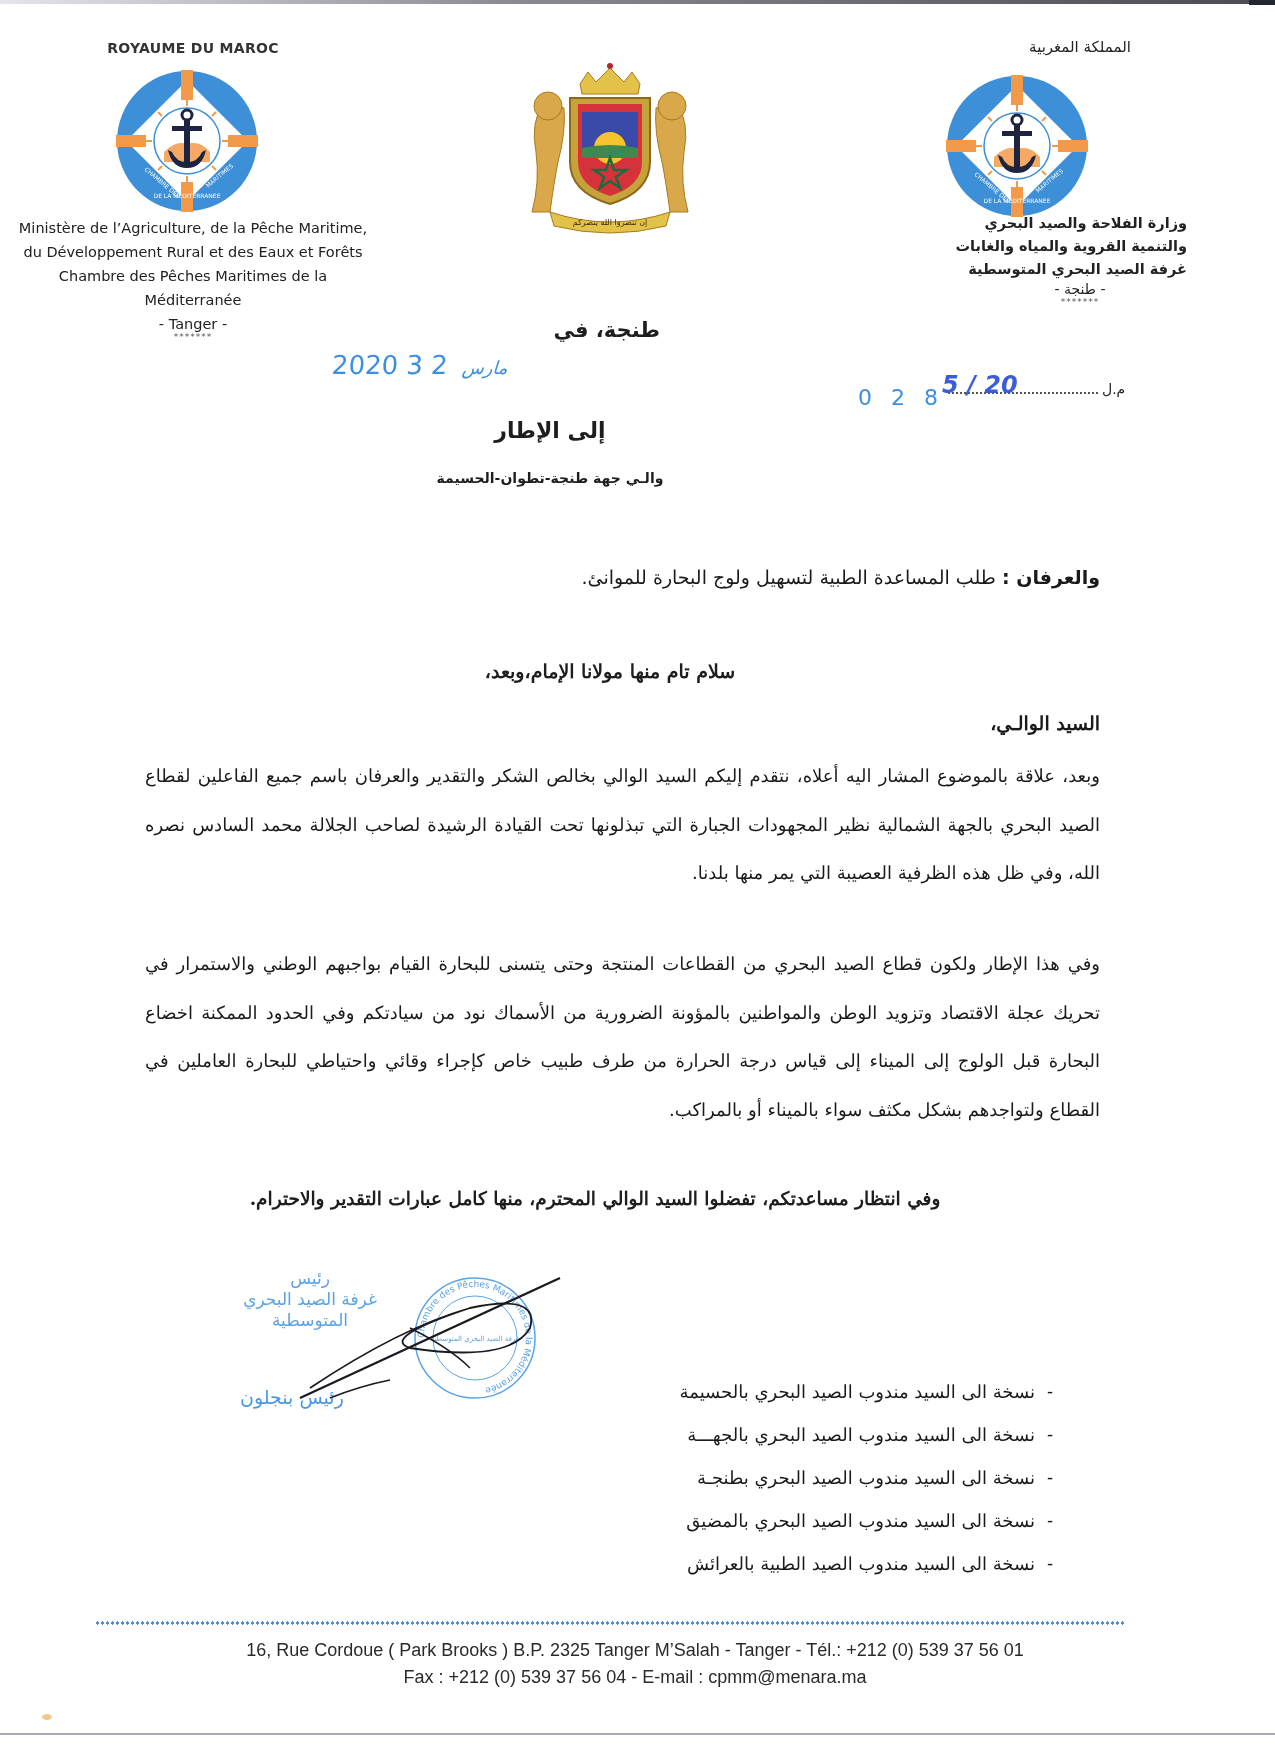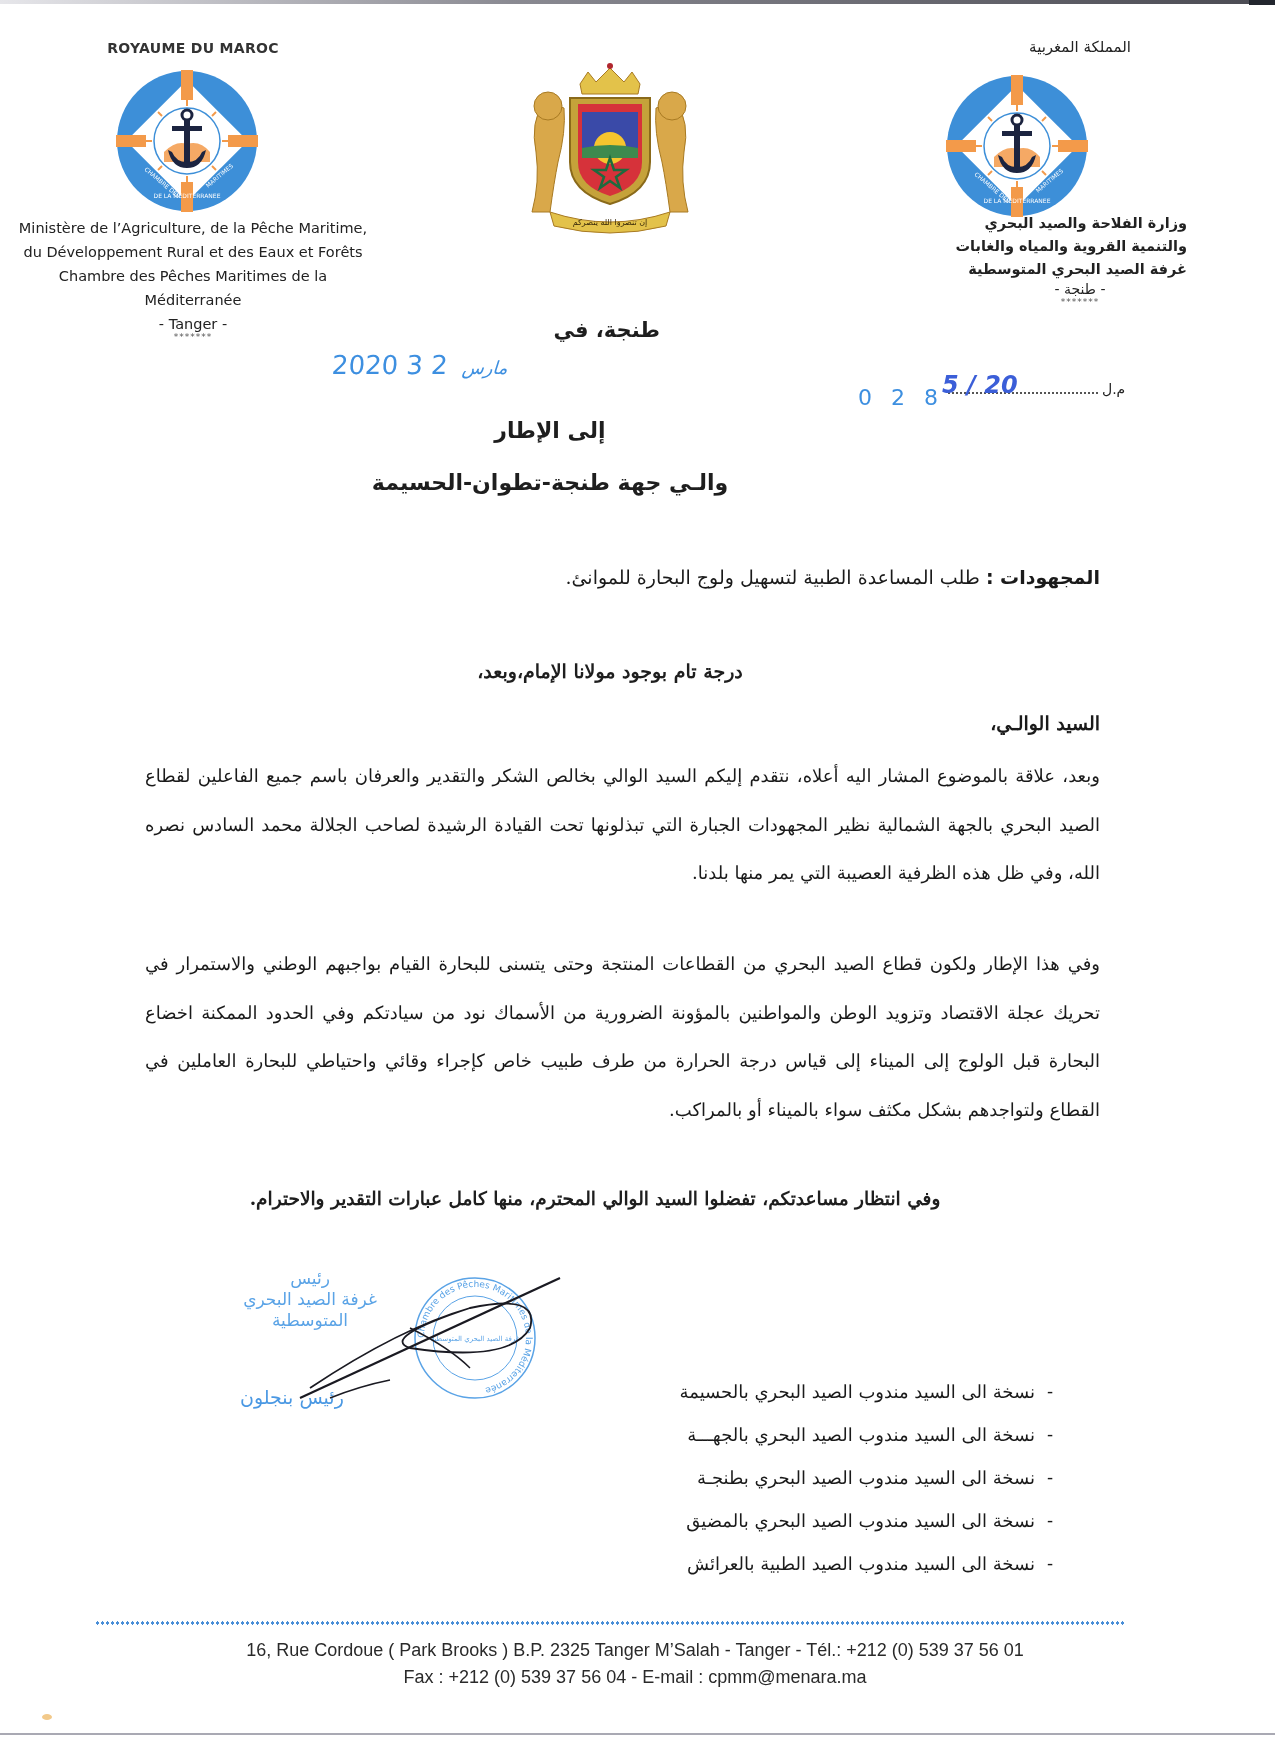--- a/index.html
+++ b/index.html
@@ -29,21 +29,21 @@
   .date-stamp { position: absolute; left: 332px; top: 350px; font-family: "DejaVu Sans", sans-serif; font-size: 26px; color: #3d8fe0; letter-spacing: 1px; transform: skewX(-4deg); }
   .date-stamp .month { font-size: 18px; font-style: italic; margin: 0 6px; }
   .ref { position: absolute; left: 858px; top: 375px; width: 275px; height: 40px; }
   .ref-num { position: absolute; left: 0; top: 10px; font-size: 22px; color: #3d8fe0; letter-spacing: 6px; font-family: "DejaVu Sans", sans-serif; }
   .ref-hand { position: absolute; left: 84px; top: -4px; font-size: 24px; color: #3b5ed8; font-style: italic; font-weight: bold; }
   .ref-dots { position: absolute; left: 90px; top: 17px; width: 150px; border-bottom: 2px dotted #555; }
   .ref-label { position: absolute; left: 244px; top: 6px; font-size: 14px; color: #222; direction: rtl; }
 
   .addressee { position: absolute; left: 300px; width: 500px; text-align: center; direction: rtl; font-weight: bold; font-family: "DejaVu Sans", sans-serif; }
   .addr1 { top: 418px; font-size: 22px; }
-  .addr2 { top: 470px; font-size: 22px; }
+  .addr2 { top: 470px; font-size: 14px; }
 
   .body { position: absolute; right: 175px; width: 955px; direction: rtl; text-align: justify; font-family: "DejaVu Serif", serif; font-size: 18px; color: #1a1a1a; }
   .subject { top: 566px; font-size: 19px; }
   .subject .label { font-weight: bold; font-family: "DejaVu Sans", sans-serif; }
   .greet { position: absolute; left: 300px; width: 620px; top: 660px; text-align: center; direction: rtl; font-weight: bold; font-size: 19px; font-family: "DejaVu Serif", serif; }
   .salut { top: 712px; font-weight: bold; font-size: 19px; }
   .para { line-height: 48.5px; }
   .para1 { top: 752px; }
   .para2 { top: 940px; }
   .closing { position: absolute; left: 130px; width: 930px; top: 1188px; text-align: center; direction: rtl; font-weight: bold; font-size: 18.5px; font-family: "DejaVu Serif", serif; }
@@ -181,24 +181,24 @@
   <div class="ref-dots"></div>
   <div class="ref-num">0 2 8</div>
   <div class="ref-hand">5 / 20</div>
   <div class="ref-label">م.ل</div>
 </div>
 
 <div class="addressee addr1">إلى الإطار</div>
 <div class="addressee addr2">والـي جهة طنجة-تطوان-الحسيمة</div>
 
 <div class="body subject">
-  <span class="label">المجهودات :</span><span> طلب المساعدة الطبية لتسهيل ولوج البحارة للموانئ.</span>
-</div>
-
-<div class="greet">درجة تام بوجود مولانا الإمام،وبعد،</div>
+  <span class="label">والعرفان :</span><span> طلب المساعدة الطبية لتسهيل ولوج البحارة للموانئ.</span>
+</div>
+
+<div class="greet">سلام تام منها مولانا الإمام،وبعد،</div>
 <div class="body salut">السيد الوالـي،</div>
 
 <div class="body para para1">وبعد، علاقة بالموضوع المشار اليه أعلاه، نتقدم إليكم السيد الوالي بخالص الشكر والتقدير والعرفان باسم جميع الفاعلين لقطاع الصيد البحري بالجهة الشمالية نظير المجهودات الجبارة التي تبذلونها تحت القيادة الرشيدة لصاحب الجلالة محمد السادس نصره الله، وفي ظل هذه الظرفية العصيبة التي يمر منها بلدنا.</div>
 <div class="body para para2">وفي هذا الإطار ولكون قطاع الصيد البحري من القطاعات المنتجة وحتى يتسنى للبحارة القيام بواجبهم الوطني والاستمرار في تحريك عجلة الاقتصاد وتزويد الوطن والمواطنين بالمؤونة الضرورية من الأسماك نود من سيادتكم وفي الحدود الممكنة اخضاع البحارة قبل الولوج إلى الميناء إلى قياس درجة الحرارة من طرف طبيب خاص كإجراء وقائي واحتياطي للبحارة العاملين في القطاع ولتواجدهم بشكل مكثف سواء بالميناء أو بالمراكب.</div>
 
 <div class="closing">وفي انتظار مساعدتكم، تفضلوا السيد الوالي المحترم، منها كامل عبارات التقدير والاحترام.</div>
 
 <div class="sig-block">
   <div class="sig-text">
     <div>رئيس</div>

